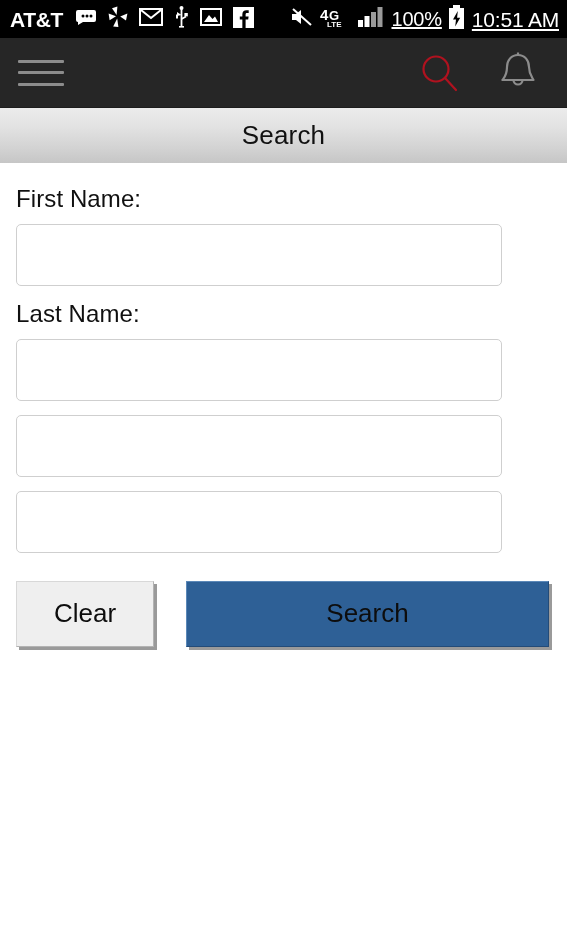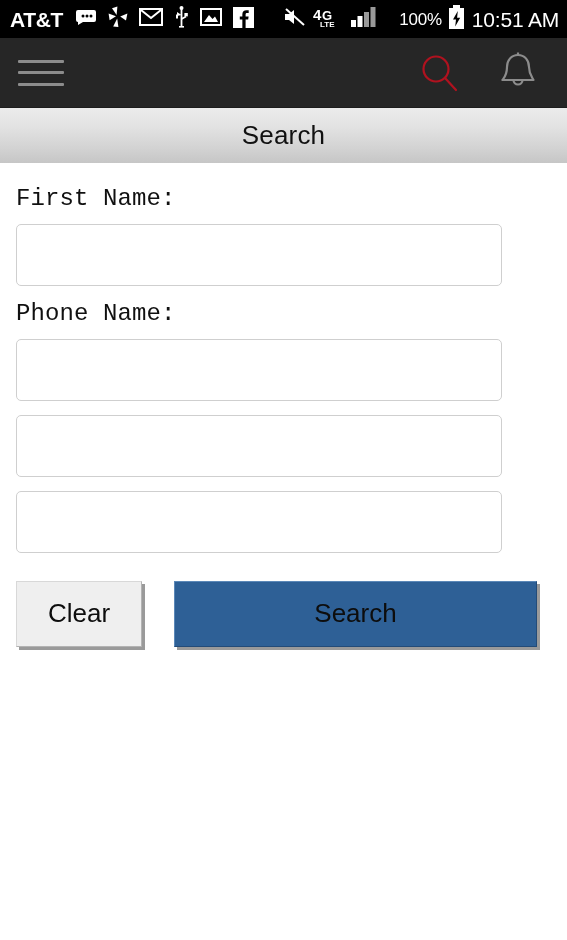--- a/index.html
+++ b/index.html
@@ -41,33 +41,35 @@
     margin-left: 12px;
   }
   .status-right {
     margin-left: auto;
     display: flex;
     align-items: center;
     gap: 6px;
   }
   .sicon { display: block; }
   .pct {
-    font-size: 17px;
+    font-size: 20px;
     font-weight: normal;
     letter-spacing: -0.2px;
     line-height: 1;
     white-space: nowrap;
-    margin-left: 16px;
+    margin-left: 2px;
+    text-decoration: underline;
   }
   .clock {
     font-size: 21px;
     letter-spacing: -0.2px;
     line-height: 1;
     white-space: nowrap;
     margin-left: 1px;
+    text-decoration: underline;
   }
 
   
   .toolbar {
     height: 70px;
     background: #262626;
     display: flex;
     align-items: center;
     padding: 0 22px 0 18px;
     border-bottom: 1px solid #1d1d1d;
@@ -118,21 +120,20 @@
     padding: 22px 16px 0 16px;
     background: #ffffff;
   }
   .field { margin-bottom: 14px; }
   .field-label {
     font-size: 24px;
     color: #101010;
     line-height: 1.2;
     margin-bottom: 10px;
     letter-spacing: 0.1px;
-    font-family: Liberation Mono, monospace;
   }
   .field-input {
     display: block;
     width: 486px;
     height: 62px;
     background: #ffffff;
     border: 1px solid #cfcfcf;
     border-radius: 5px;
     font-family: "Liberation Sans", sans-serif;
     font-size: 22px;
@@ -153,21 +154,21 @@
     font-size: 26px;
     color: #0d0d0d;
     height: 66px;
     cursor: pointer;
     display: flex;
     align-items: center;
     justify-content: center;
     box-shadow: 3px 3px 0 0 #9a9a9a;
   }
   .btn-clear {
-    width: 126px;
+    width: 138px;
     background: #efefef;
     border: 1px solid #b3b3b3;
     border-top-color: #d8d8d8;
     border-left-color: #d8d8d8;
   }
   .btn-search {
     width: 363px;
     background: #2e6096;
     border: 1px solid #234b78;
     border-top-color: #5b88b8;
@@ -302,21 +303,21 @@
   </div>
 
   <div class="form">
 
     <div class="field">
       <div class="field-label">First Name:</div>
       <input class="field-input" type="text" value="" style="">
     </div>
 
     <div class="field">
-      <div class="field-label">Phone Name:</div>
+      <div class="field-label">Last Name:</div>
       <input class="field-input" type="text" value="" style="">
     </div>
 
     <div class="field">
       <input class="field-input" type="text" value="" style="">
     </div>
 
     <div class="field">
       <input class="field-input" type="text" value="" style="">
     </div>

